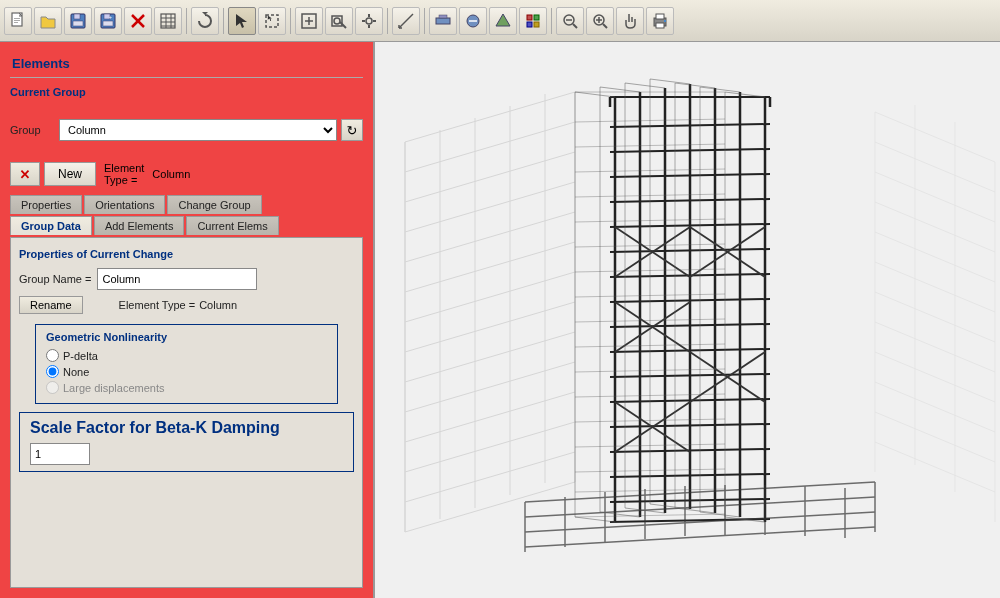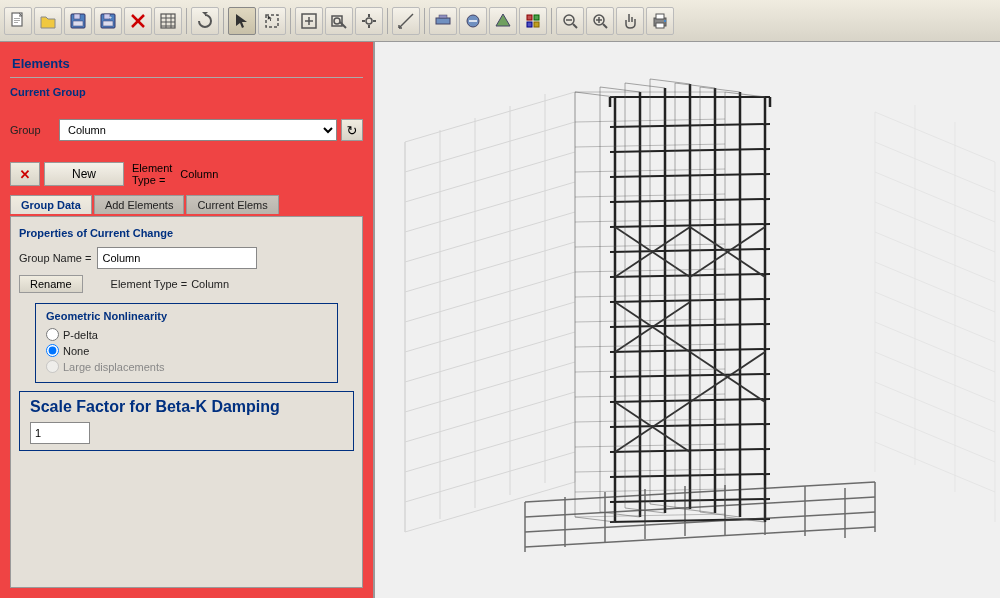--- a/index.html
+++ b/index.html
@@ -98,21 +98,21 @@
       width: 30px; height: 24px;
       background: linear-gradient(to bottom, #f0ece0, #d8d4c8);
       border: 1px solid #999;
       cursor: pointer;
       display: flex; align-items: center; justify-content: center;
       font-size: 13px; color: #c00;
       font-weight: bold;
     }
 
     .new-btn {
-      width: 80px; height: 24px;
+      width: 52px; height: 24px;
       background: linear-gradient(to bottom, #f5f2ea, #ddd8cc);
       border: 1px solid #999;
       cursor: pointer;
       display: flex; align-items: center; justify-content: center;
       font-size: 12px;
     }
 
     .element-type-row {
       display: flex;
       align-items: center;
@@ -443,36 +443,41 @@
             <span>New</span>
           </button>
         <div class="element-type-row">
           <span style="font-size:11px;white-space:pre-line;">Element
 Type =</span>
           <span style="font-size:11px; margin-left:4px;">Column</span>
         </div>
       </div>
     </div>
 
+    <div class="tabs-row">
+      <button class="tab-btn">Properties</button>
+      <button class="tab-btn">Orientations</button>
+      <button class="tab-btn">Change Group</button>
+    </div>
 
     <div class="tabs-row">
       <button class="tab-btn active">Group Data</button>
       <button class="tab-btn">Add Elements</button>
       <button class="tab-btn">Current Elems</button>
     </div>
 
     <div class="tab-content">
       <div class="props-section-label">Properties of Current Change</div>
 
       <div class="prop-row">
         <span class="prop-label">Group Name =</span>
         <input type="text" class="prop-input" value="Column" style="">
       </div>
 
-      <div style="display:flex; align-items:center; gap:28px; margin-bottom:10px;">
+      <div style="display:flex; align-items:center; gap:36px; margin-bottom:10px;">
         <button class="rename-btn">Rename</button>
         <div style="display:flex; align-items:center; gap:4px;">
           <span class="element-type-display">Element Type =</span>
           <span class="element-type-display">Column</span>
         </div>
       </div>
 
       <div class="nonlinearity-section">
         <div class="nonlinearity-title">Geometric Nonlinearity</div>
         <div class="radio-row">

